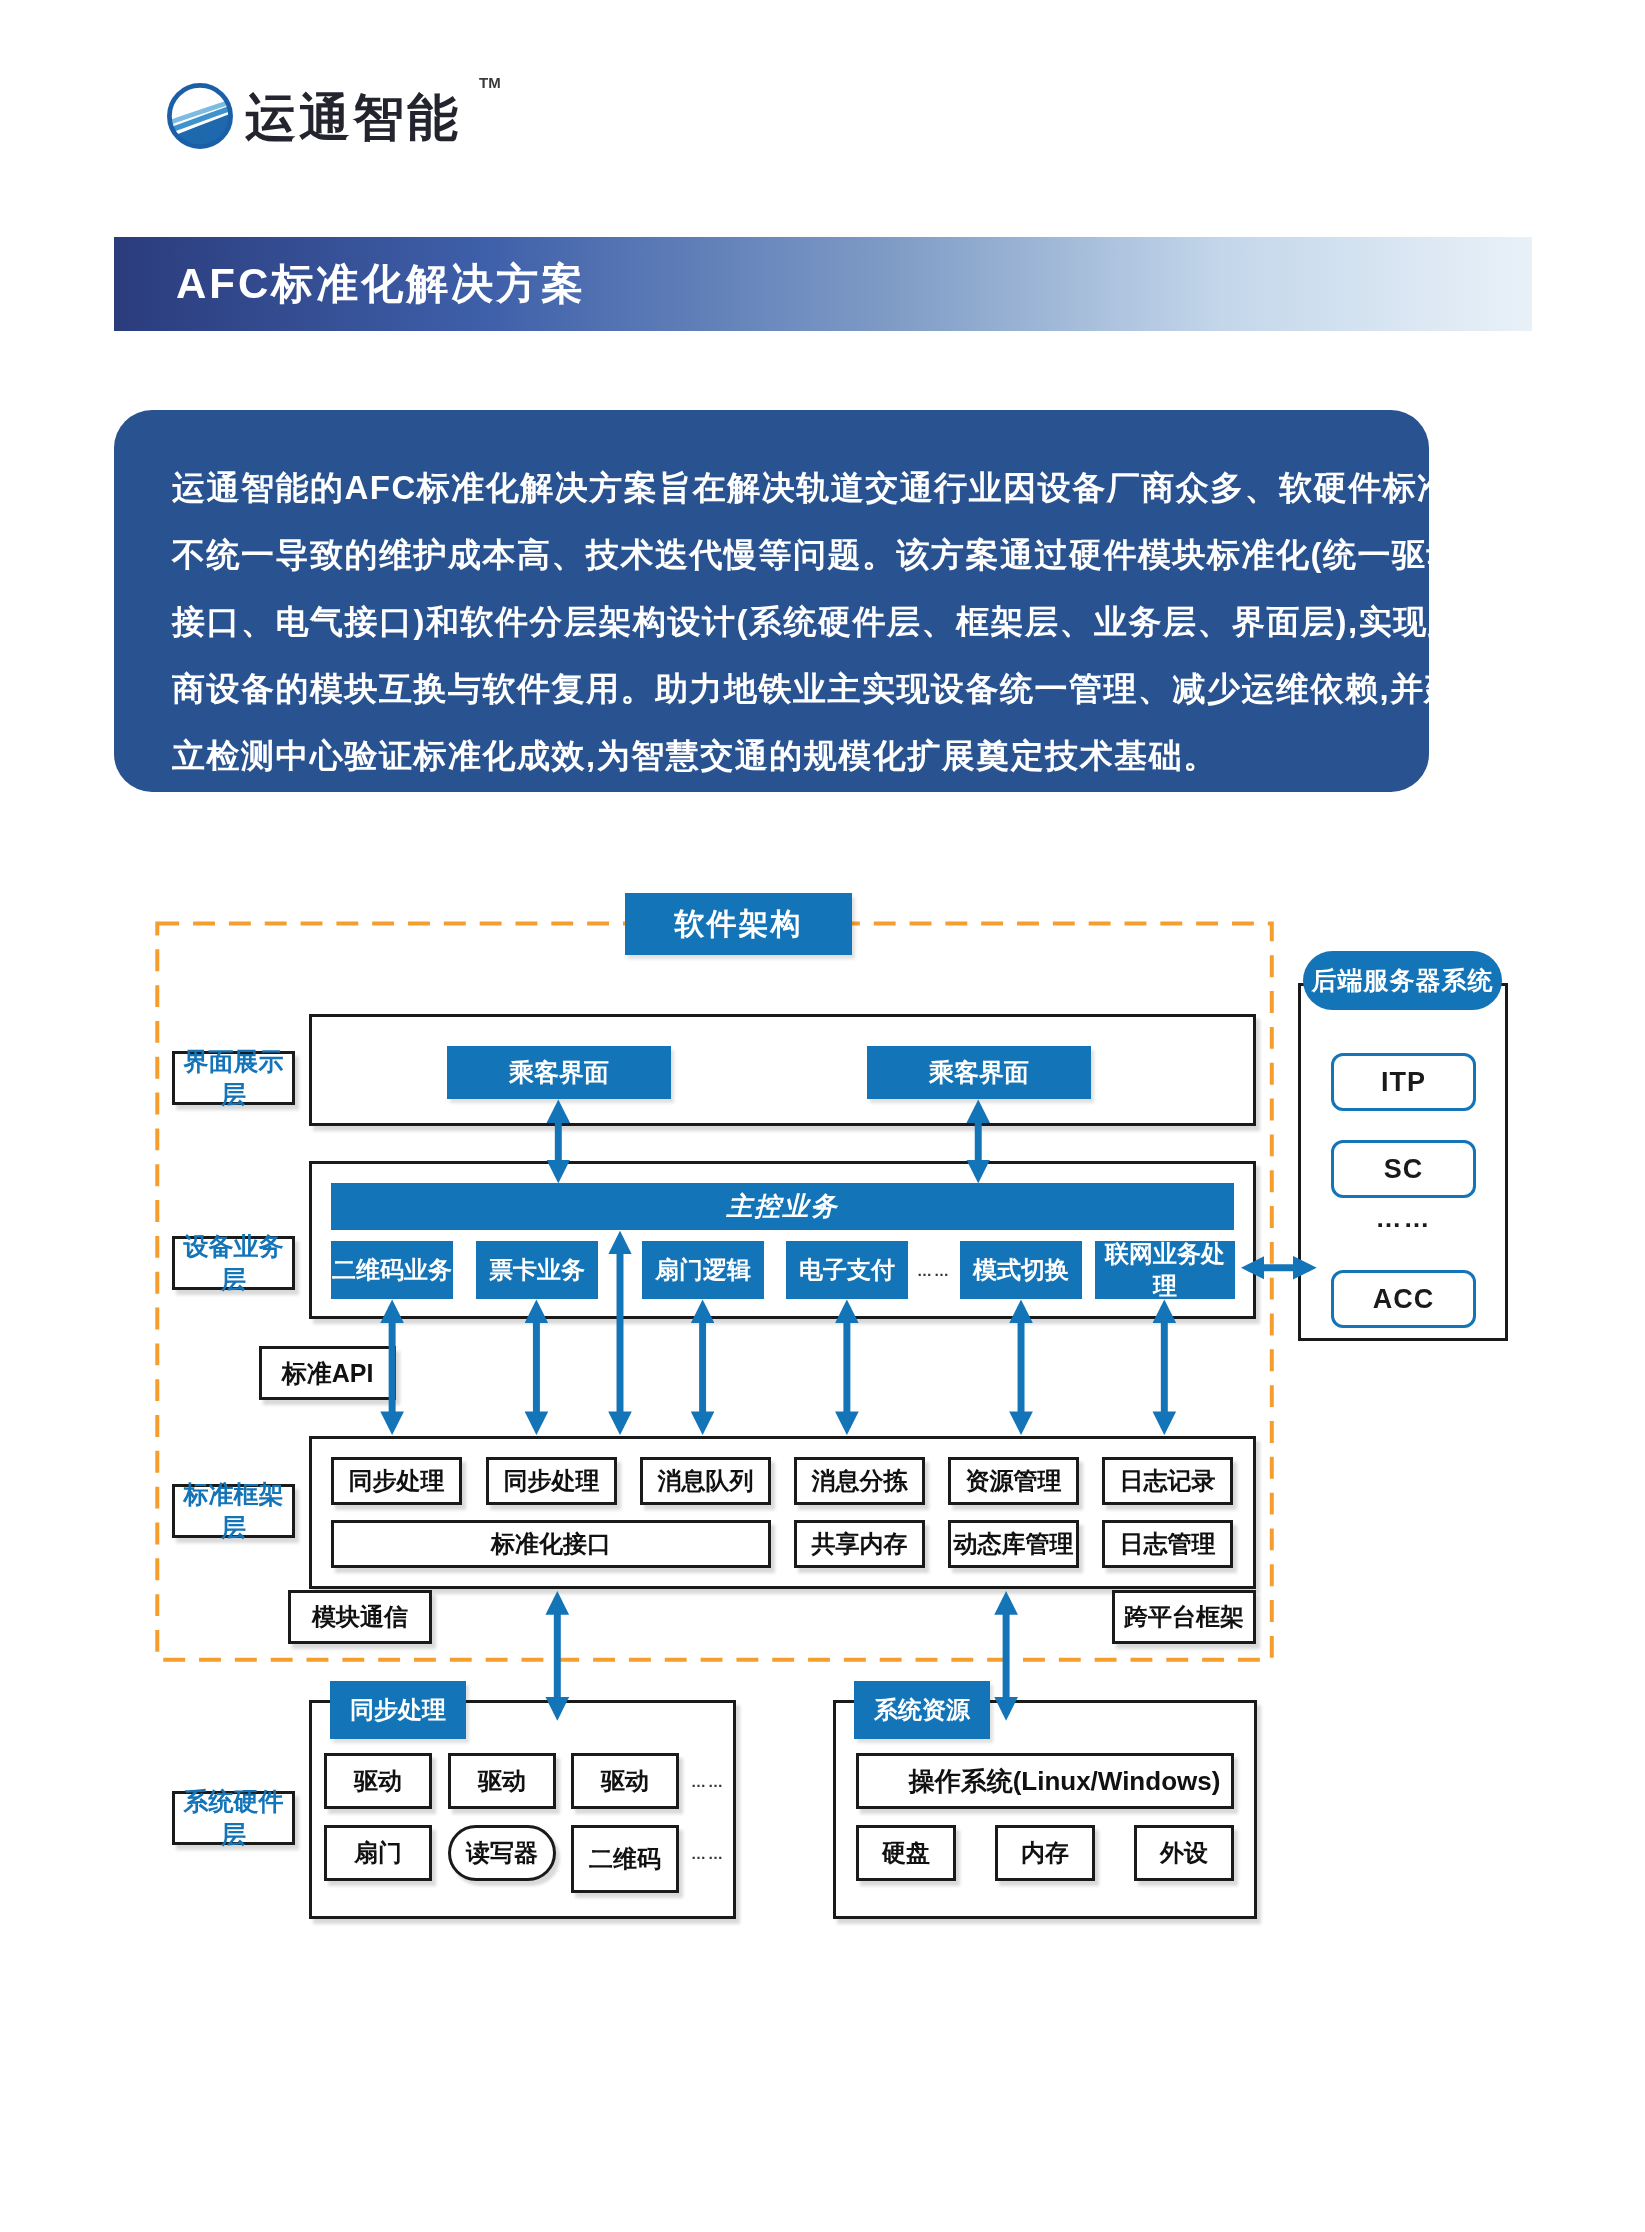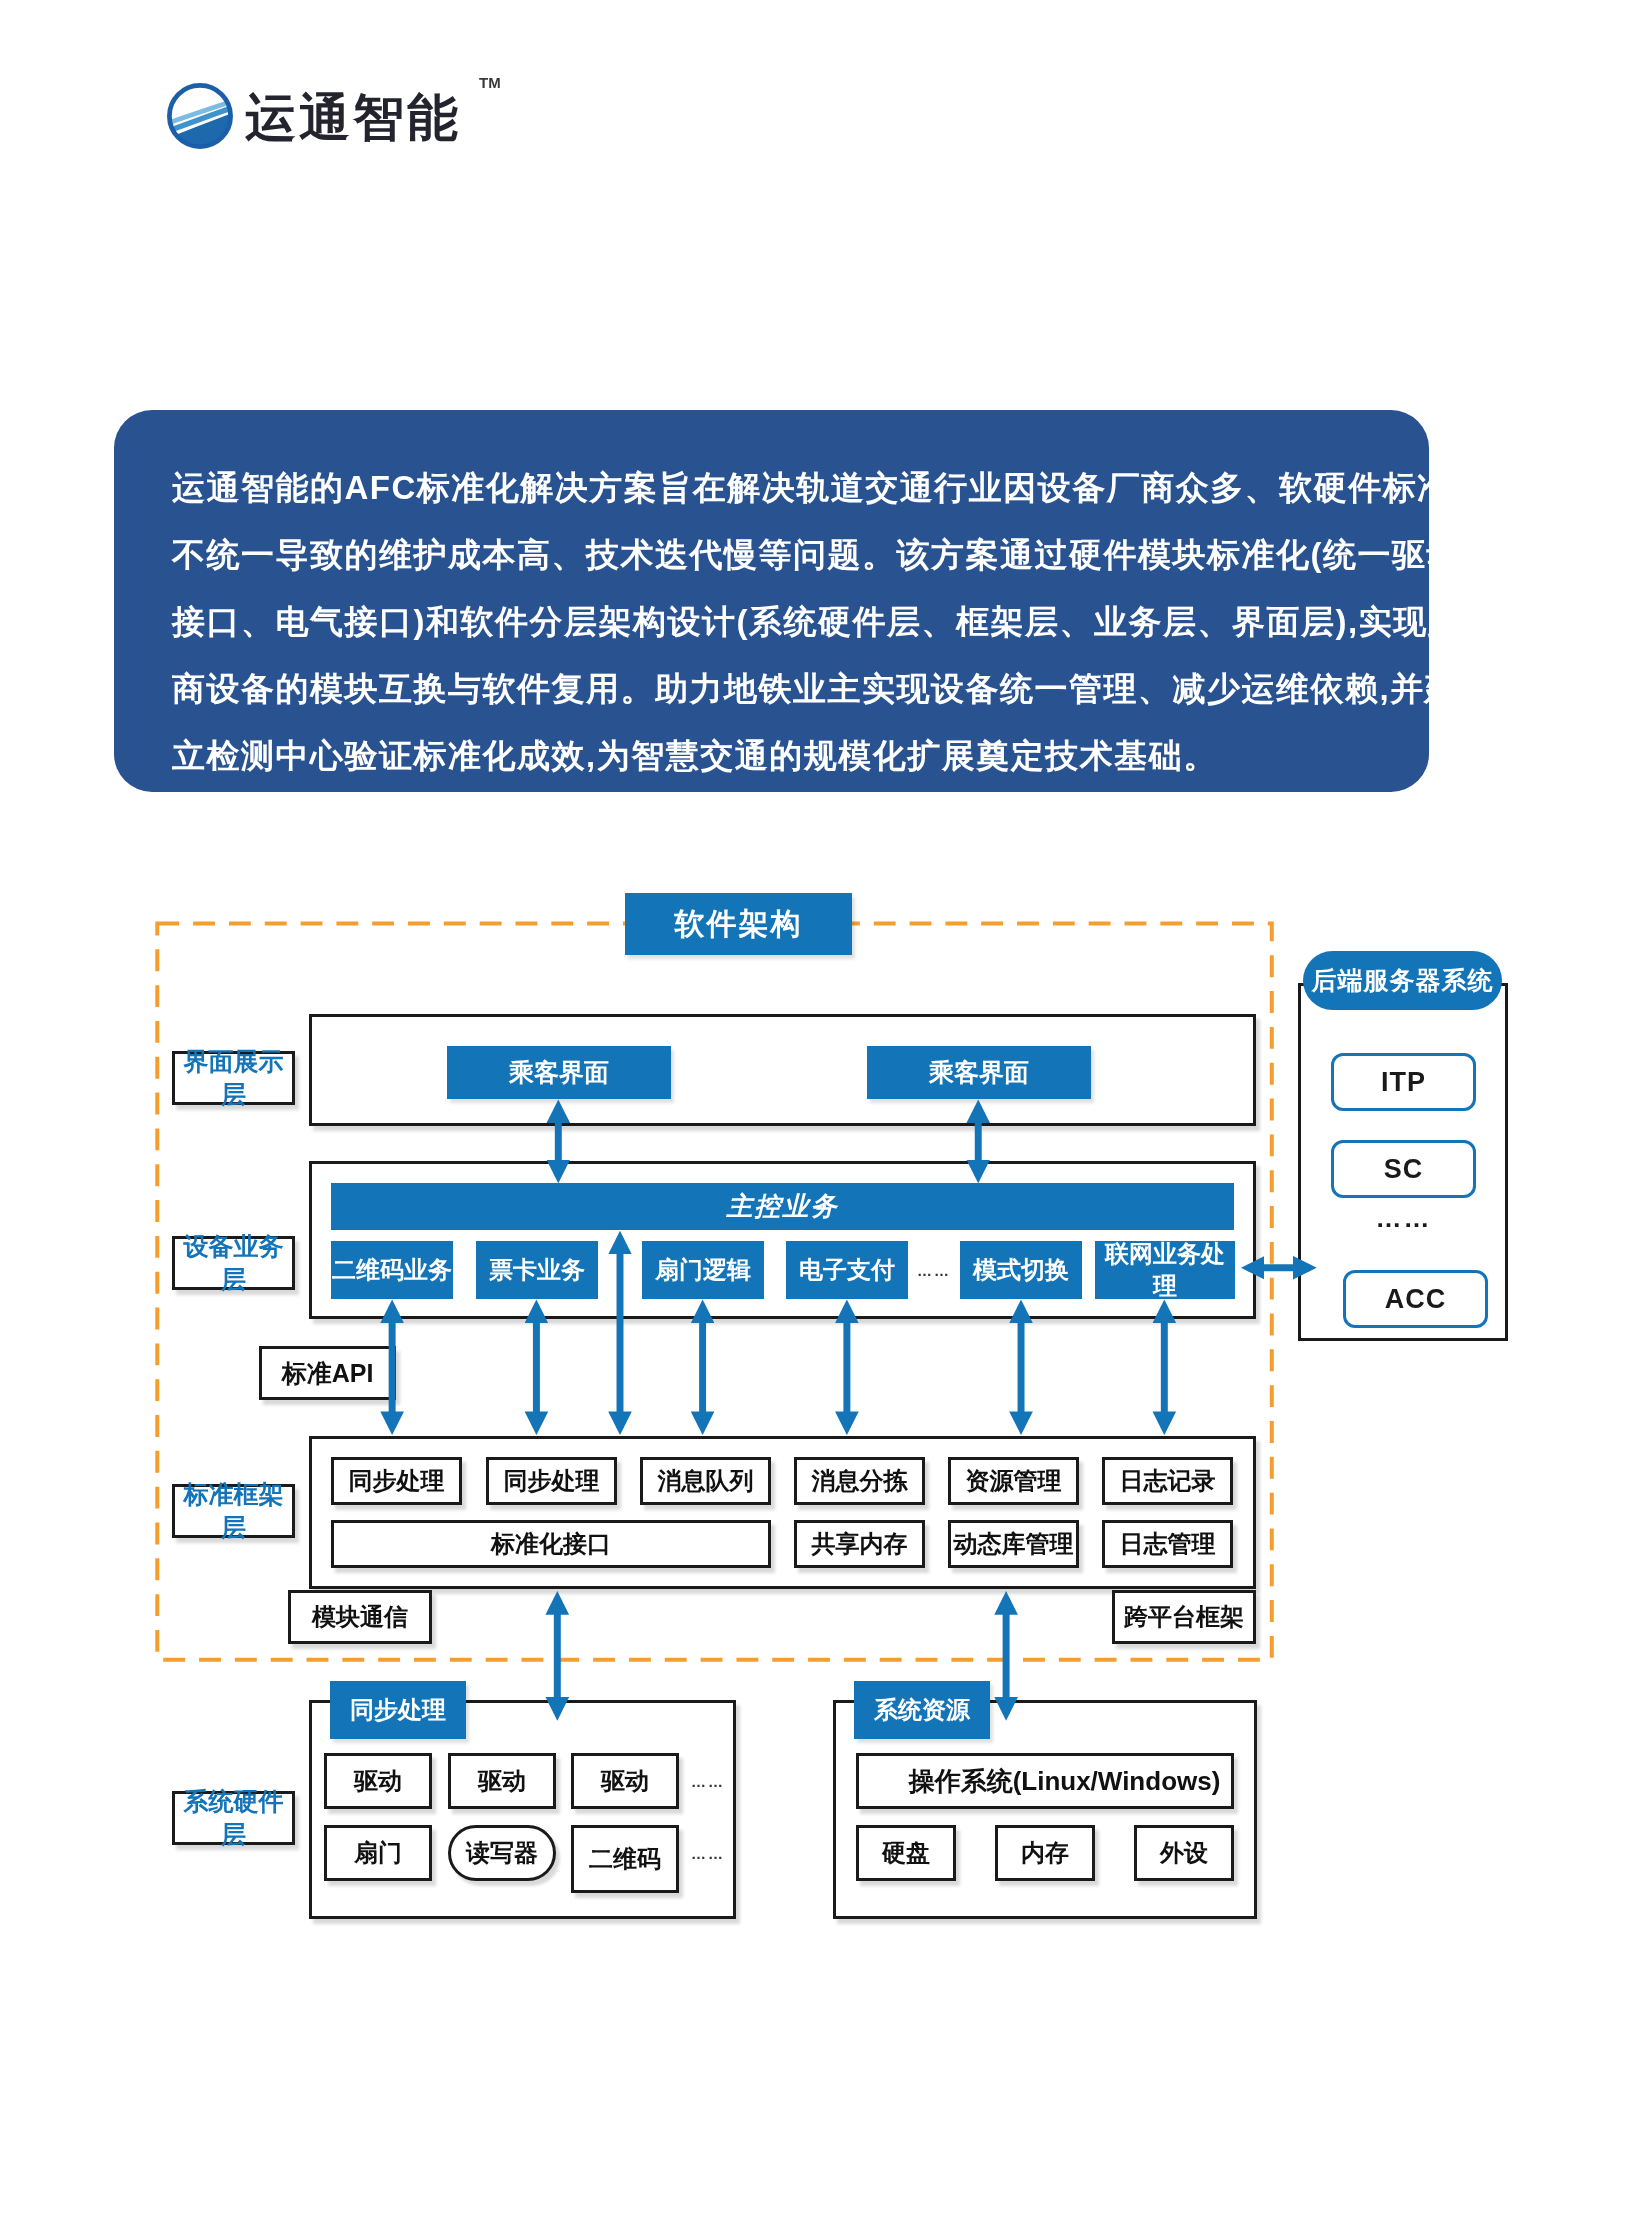--- a/index.html
+++ b/index.html
@@ -54,20 +54,23 @@
         <path d="M-2 84 C 30 72, 65 58, 102 44 L102 102 L-2 102 Z" fill="#1E69AE"></path>
         <path d="M-2 74 C 30 62, 65 49, 102 36" stroke="#3F93CC" stroke-width="8" fill="none"></path>
         <path d="M-2 62 C 30 51, 65 39, 102 27" stroke="#7DBBE0" stroke-width="7" fill="none"></path>
       </g>
       <circle cx="50" cy="50" r="45" fill="none" stroke="#1B5FA9" stroke-width="7"></circle>
     </svg>
     <span class="abs brand-text" style="left:82px;top:4px;">运通智能</span>
     <span class="abs tm" style="left:316px;top:-6px;">TM</span>
   </div>
 
+  <div id="banner" class="abs" style="left:114px;top:237px;width:1418px;height:94px;display:flex;align-items:center;">
+    <span class="t" style="padding-left:62px;">AFC标准化解决方案</span>
+  </div>
 
   <div id="intro" class="abs" style="left:114px;top:410px;width:1315px;height:382px;padding:44px 40px 0 58px;">
     <div class="line">运通智能的AFC标准化解决方案旨在解决轨道交通行业因设备厂商众多、软硬件标准</div>
     <div class="line">不统一导致的维护成本高、技术迭代慢等问题。该方案通过硬件模块标准化(统一驱动</div>
     <div class="line">接口、电气接口)和软件分层架构设计(系统硬件层、框架层、业务层、界面层),实现跨厂</div>
     <div class="line">商设备的模块互换与软件复用。助力地铁业主实现设备统一管理、减少运维依赖,并建</div>
     <div class="line">立检测中心验证标准化成效,为智慧交通的规模化扩展奠定技术基础。</div>
   </div>
 
   <div class="abs flexc bluebox sh ztop" style="left:625px;top:893px;width:227px;height:62px;font-size:30px;letter-spacing:2px;">软件架构</div>
@@ -123,21 +126,21 @@
   <div class="abs flexc wbox" style="left:856px;top:1825px;width:100px;height:56px;font-size:24px;">硬盘</div>
   <div class="abs flexc wbox" style="left:995px;top:1825px;width:100px;height:56px;font-size:24px;">内存</div>
   <div class="abs flexc wbox" style="left:1134px;top:1825px;width:100px;height:56px;font-size:24px;">外设</div>
   <div class="abs flexc layer-label" style="left:172px;top:1791px;width:123px;height:54px;">系统硬件层</div>
 
   <div class="abs outerbox" style="left:1298px;top:983px;width:210px;height:358px;box-shadow:none;"></div>
   <div class="abs flexc bluebox ztop" style="left:1303px;top:951px;width:199px;height:59px;border-radius:30px;font-size:25px;letter-spacing:1px;">后端服务器系统</div>
   <div class="abs flexc roundnode" style="left:1331px;top:1053px;width:145px;height:58px;">ITP</div>
   <div class="abs flexc roundnode" style="left:1331px;top:1140px;width:145px;height:58px;">SC</div>
   <div class="abs flexc" style="left:1331px;top:1198px;width:145px;height:40px;color:#1a1a1a;font-weight:700;font-size:26px;letter-spacing:2px;z-index:12;">……</div>
-  <div class="abs flexc roundnode" style="left:1331px;top:1270px;width:145px;height:58px;margin-left:12px;">ACC</div>
+  <div class="abs flexc roundnode" style="left:1331px;top:1270px;width:145px;height:58px;">ACC</div>
 
   <svg class="overlay" width="1646" height="2233" viewBox="0 0 1654 2244">
     <defs>
       <marker id="ah" viewBox="0 0 10 10" refX="7" refY="5" markerWidth="3.4" markerHeight="3.4" orient="auto-start-reverse">
         <path d="M0 0 L10 5 L0 10 z" fill="#1474B8"></path>
       </marker>
     </defs>
     <rect x="158" y="928" width="1120" height="740" fill="none" stroke="#F59E2D" stroke-width="4" stroke-dasharray="22 14"></rect>
 
     <line x1="561" y1="1112" x2="561" y2="1182" stroke="#1474B8" stroke-width="7" marker-start="url(#ah)" marker-end="url(#ah)"></line>

